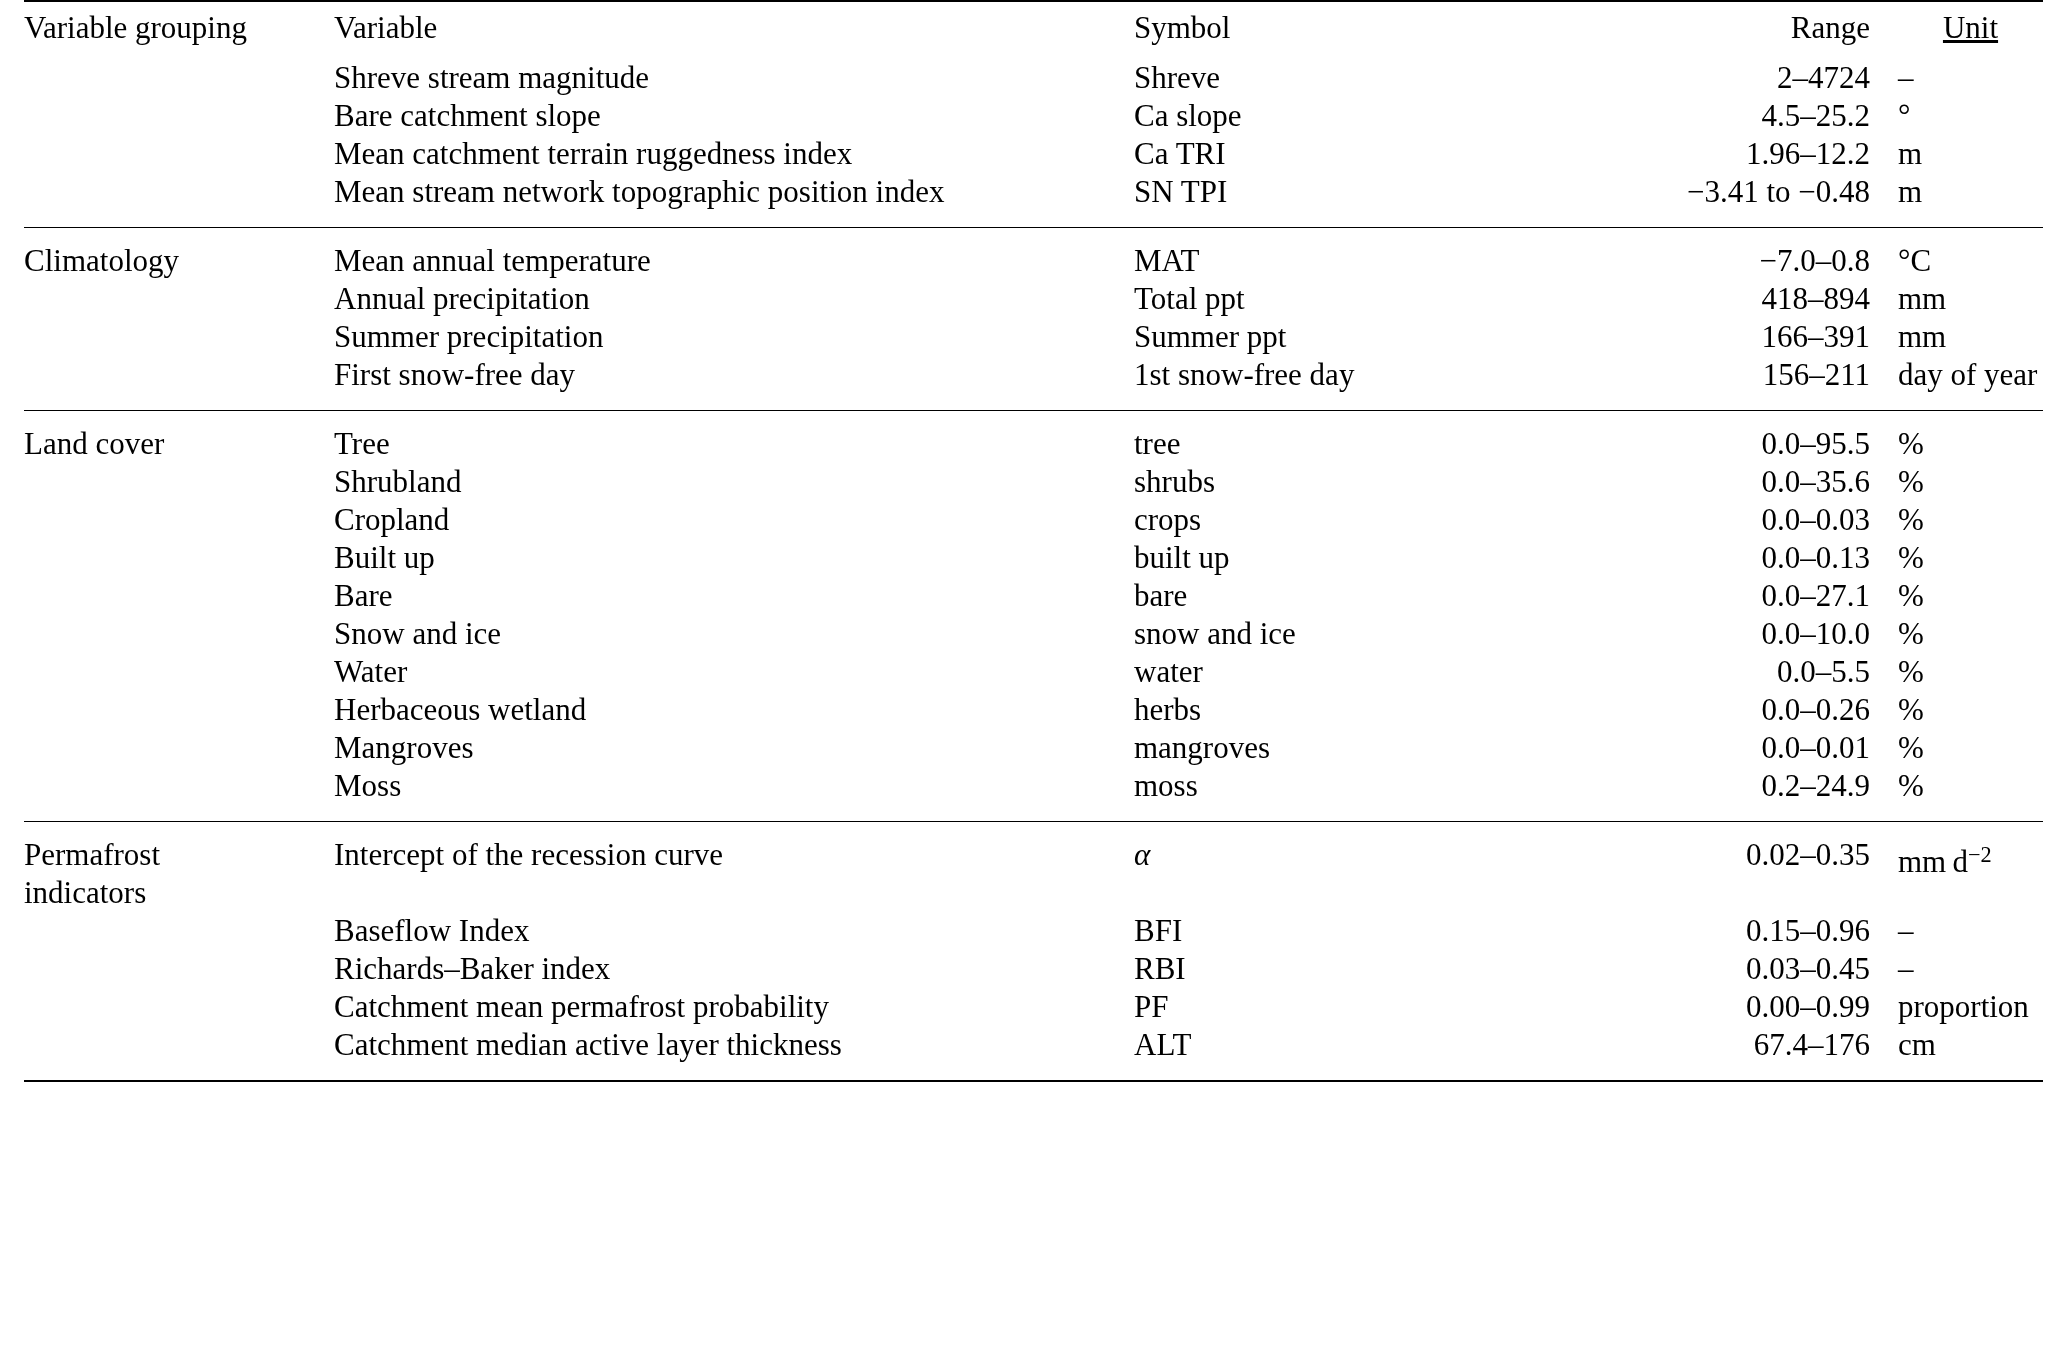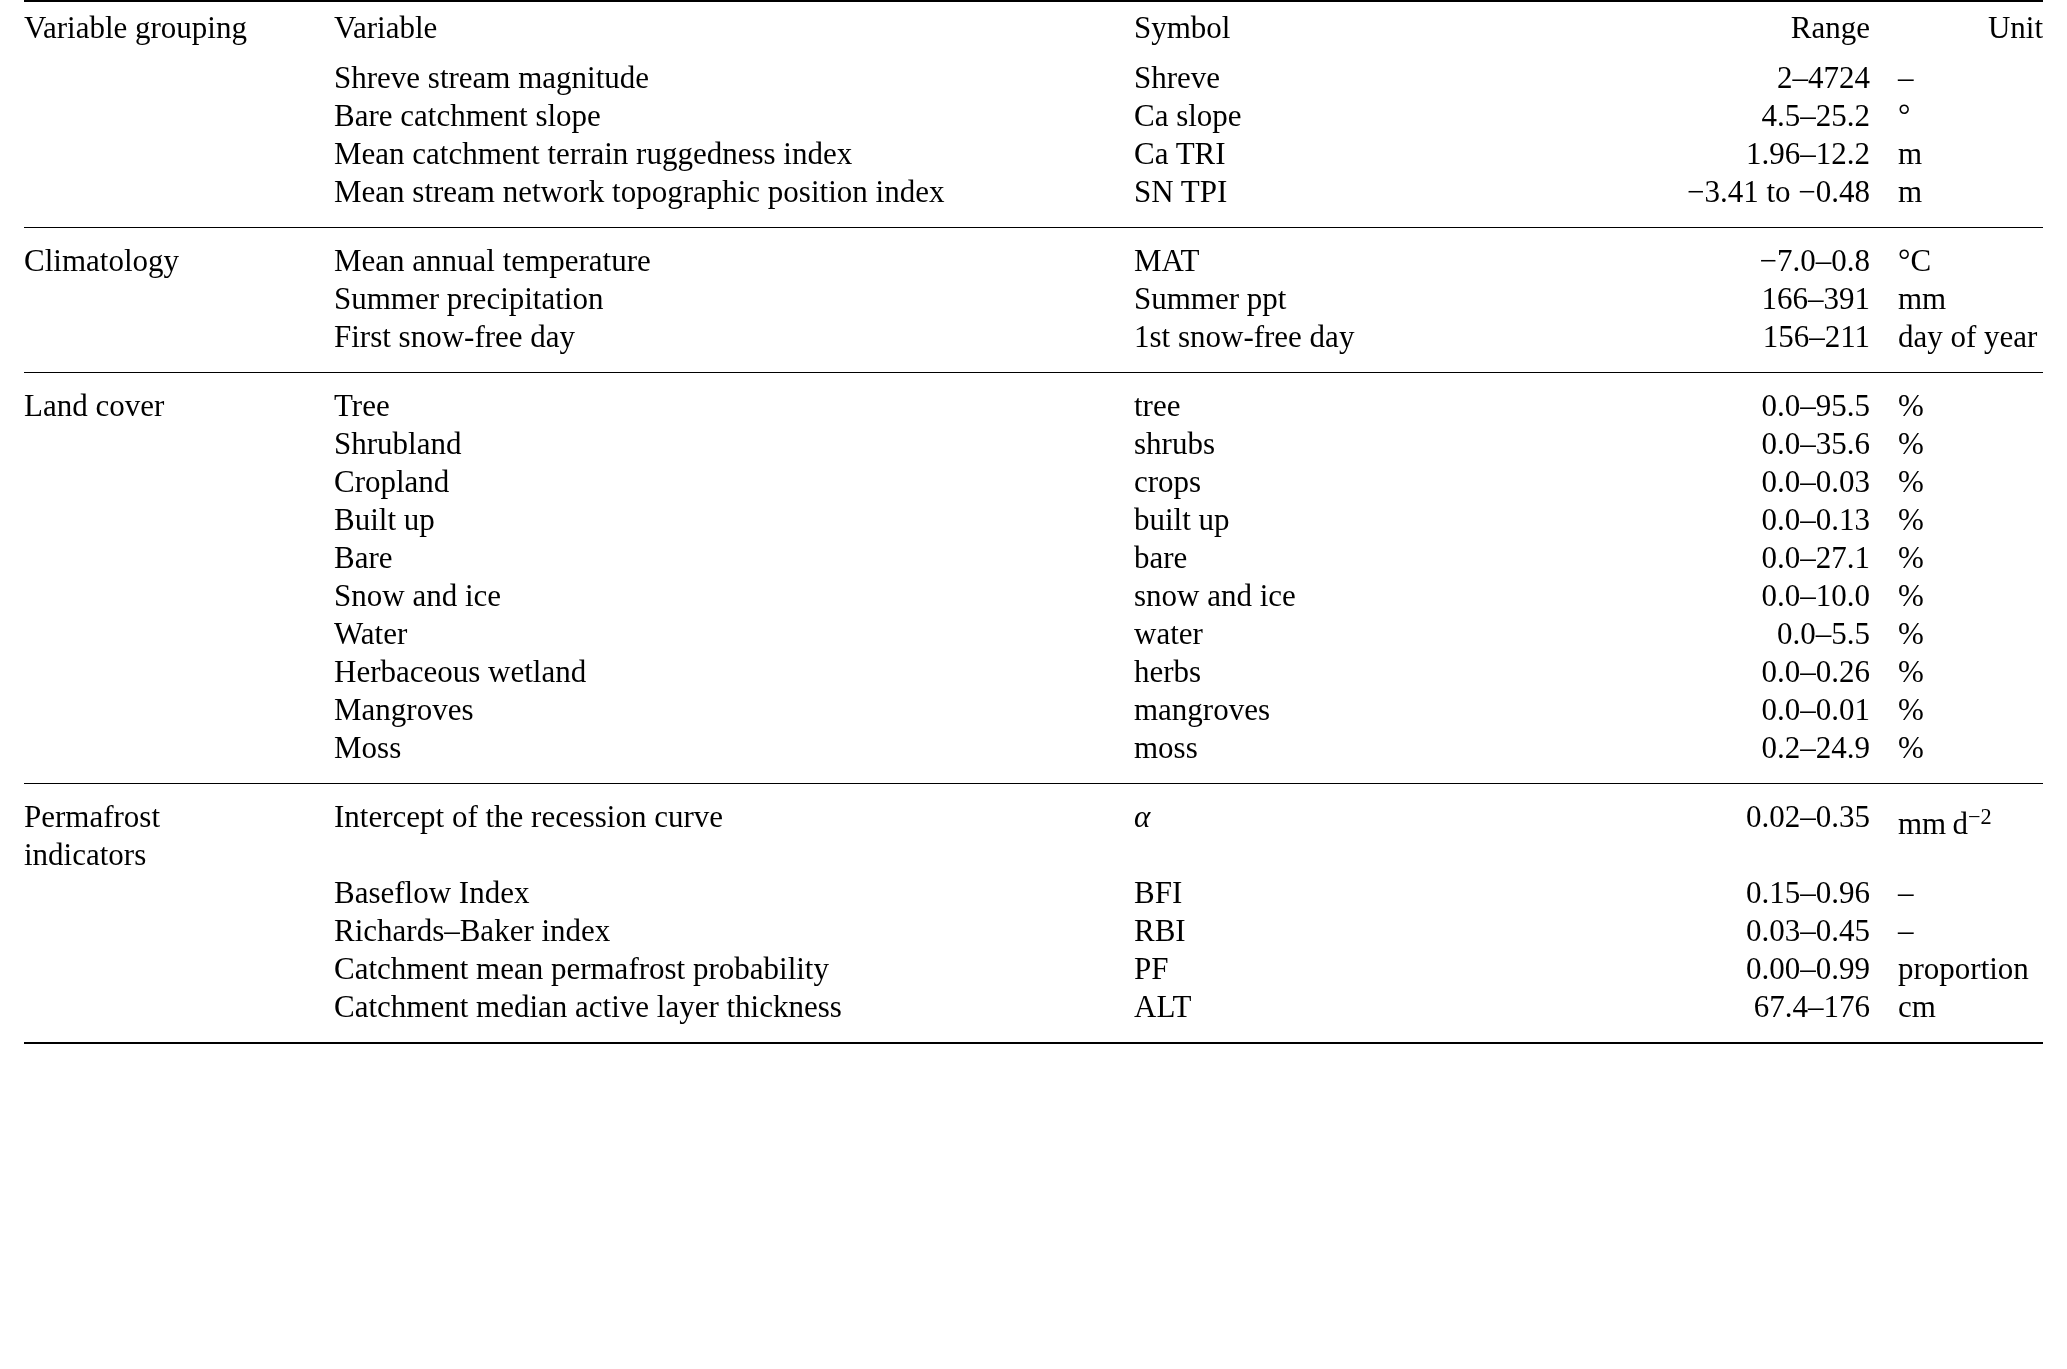--- a/index.html
+++ b/index.html
@@ -34,21 +34,21 @@
   table.var-table col.c-unit  { width: 159px; }
 
   thead th {
     font-weight: normal;
     text-align: left;
     padding: 10px 0 16px 0;
     vertical-align: bottom;
     font-size: 31px;
   }
   thead th.right { text-align: right; padding-right: 14px; }
-  thead th.unit  { text-align: right; padding-left: 14px; }
+  thead th.unit  { text-align: center; padding-left: 14px; text-decoration: underline; }
 
   .rule-top    { border-top: 2.5px solid #000; }
   .rule-mid    { border-top: 1.6px solid #000; }
   .rule-bottom { border-bottom: 2.5px solid #000; }
 
   tbody td {
     padding: 0;
     vertical-align: top;
     font-size: 31px;
     line-height: 38px;
@@ -122,20 +122,27 @@
         </tr>
         <tr class="first-in-block rule-mid">
           <td class="group"><span>Climatology</span></td>
           <td class="var">Mean annual temperature</td>
           <td class="sym">MAT</td>
           <td class="range">−7.0–0.8</td>
           <td class="unit">°C</td>
         </tr>
         <tr>
           <td class="group"></td>
+          <td class="var">Annual precipitation</td>
+          <td class="sym">Total ppt</td>
+          <td class="range">418–894</td>
+          <td class="unit">mm</td>
+        </tr>
+        <tr>
+          <td class="group"></td>
           <td class="var">Summer precipitation</td>
           <td class="sym">Summer ppt</td>
           <td class="range">166–391</td>
           <td class="unit">mm</td>
         </tr>
         <tr class="last-in-block">
           <td class="group"></td>
           <td class="var">First snow-free day</td>
           <td class="sym">1st snow-free day</td>
           <td class="range">156–211</td>

